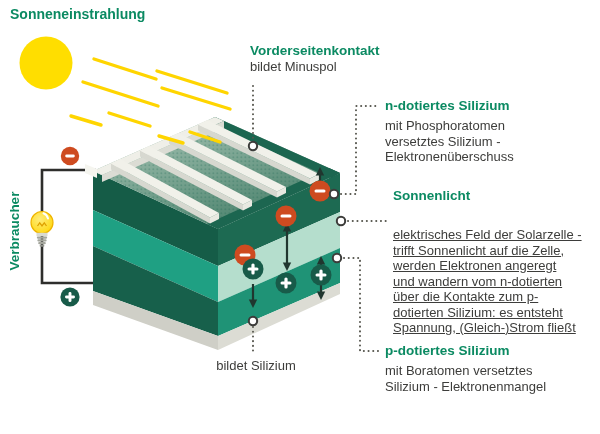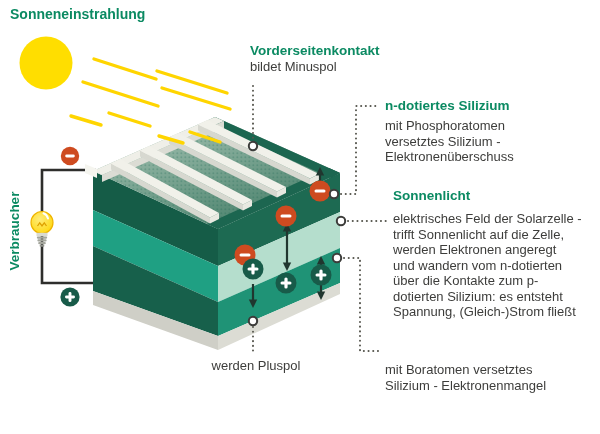--- a/index.html
+++ b/index.html
@@ -194,31 +194,32 @@
 Elektronenüberschuss</div>
   </div>
 
   <div class="callout" style="left:250px;top:42px;">
     <div class="h">Vorderseitenkontakt</div>
     <div class="b">bildet Minuspol</div>
   </div>
 
   <div class="callout" style="left:393px;top:187px;">
     <div class="h">Sonnenlicht</div>
-    <div class="b" style="margin-top:7px;">elektrisches Feld der Solarzelle -
+    <div class="b" style="margin-top:23px;text-decoration:underline;">elektrisches Feld der Solarzelle -
 trifft Sonnenlicht auf die Zelle,
 werden Elektronen angeregt
 und wandern vom n-dotierten
 über die Kontakte zum p-
 dotierten Silizium: es entsteht
 Spannung, (Gleich-)Strom fließt</div>
   </div>
 
   <div class="callout" style="left:385px;top:342px;">
-    <div class="b" style="margin-top:20px;">mit Boratomen versetztes
+    <div class="h">p-dotiertes Silizium</div>
+    <div class="b" style="margin-top:4px;">mit Boratomen versetztes
 Silizium - Elektronenmangel</div>
   </div>
 
   <div class="callout center" style="left:156px;top:358px;width:200px;">
-    <div class="b">werden Pluspol</div>
+    <div class="b">bildet Silizium</div>
   </div>
 
 </div>
 
 </body></html>

